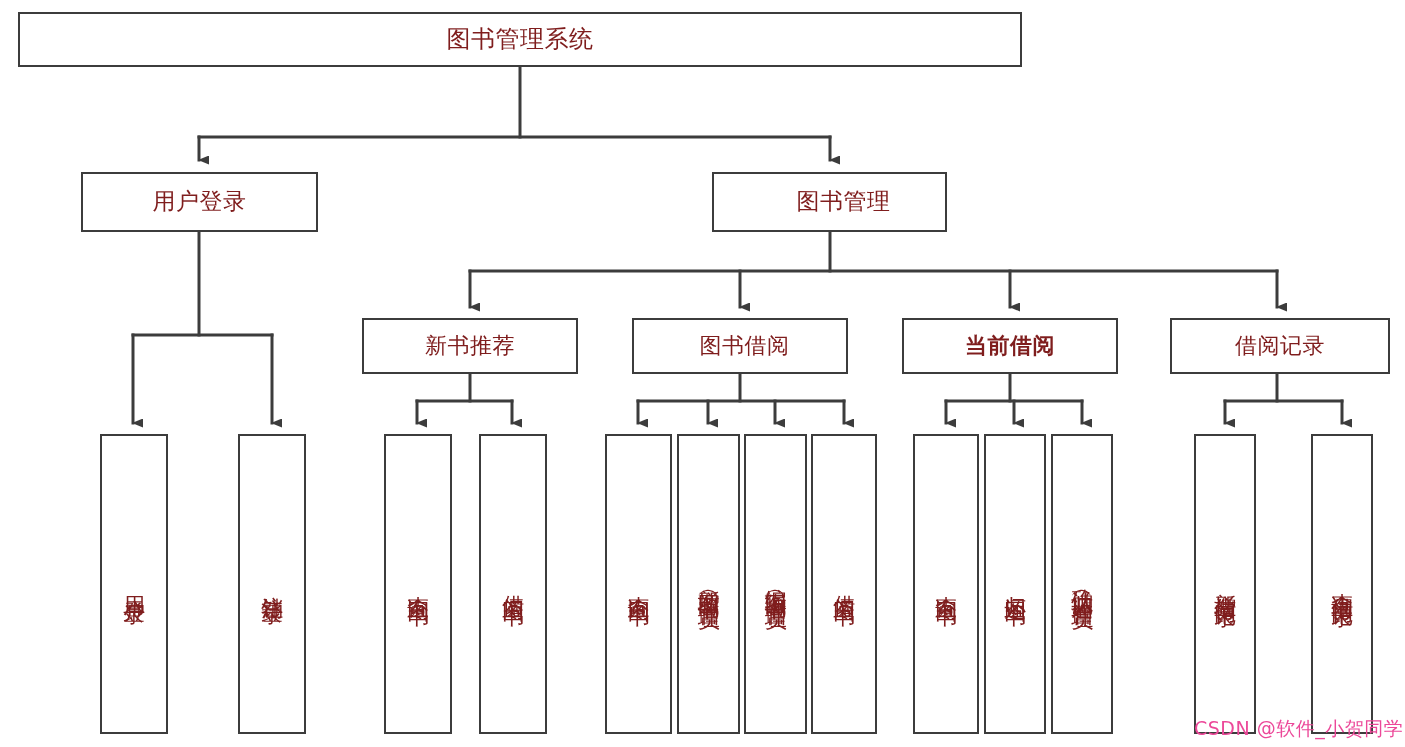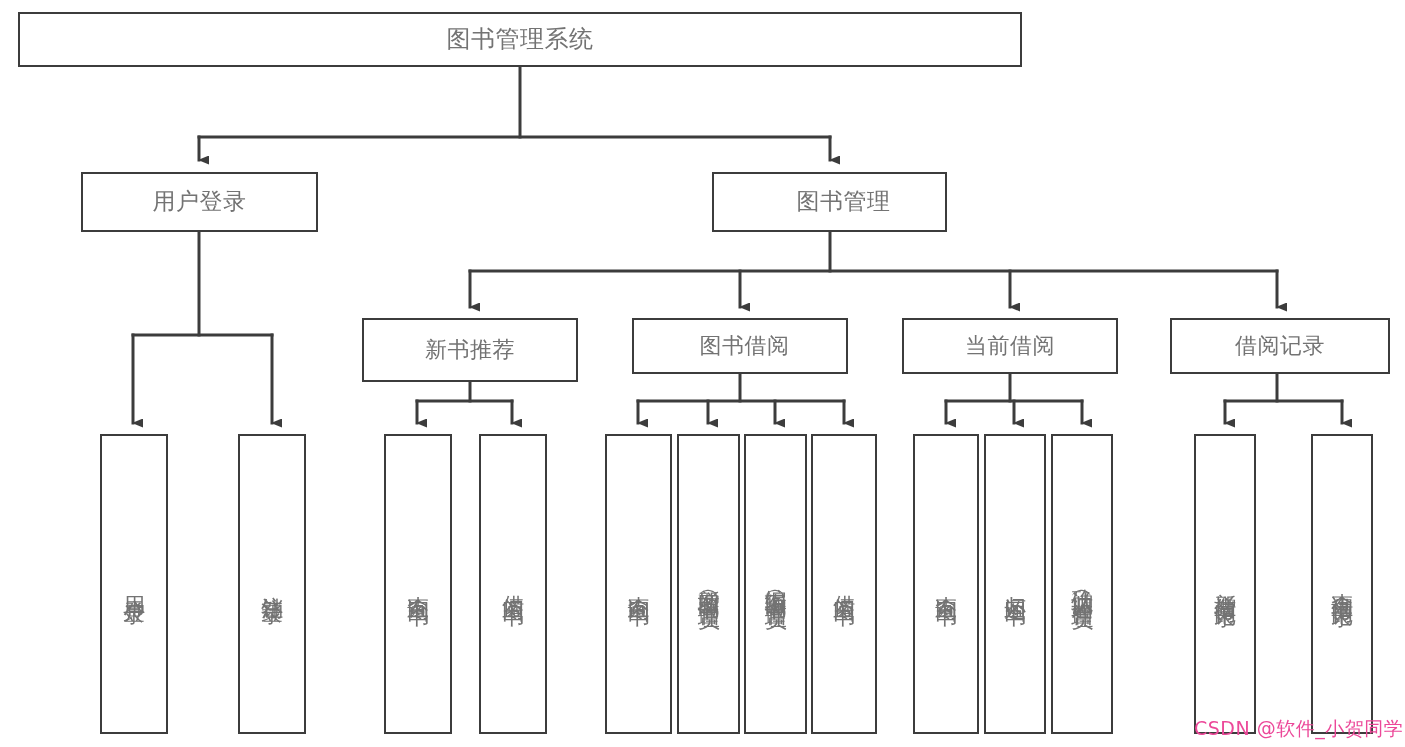--- a/index.html
+++ b/index.html
@@ -29,21 +29,21 @@
     position: absolute;
     box-sizing: border-box;
     border: 2.5px solid #3c3c3c;
     background: #ffffff;
     display: flex;
     align-items: center;
     justify-content: center;
     z-index: 2;
   }
   .node-label {
-    color: #737373;
+    color: #7f1d1d;
     font-size: 23px;
     line-height: 1.12;
     letter-spacing: 0.5px;
     white-space: nowrap;
     text-align: right;
   }
   .node.level-0 .node-label { font-size: 24px; }
   .node.level-1 .node-label { font-size: 23px; }
   .node.level-2 .node-label { font-size: 22px; }
   .node.leaf {
@@ -131,29 +131,29 @@
   </div>
 
   <div class="node level-1" style="left:81px; top:172px; width:237px; height:60px;">
     <span class="node-label">用户登录</span>
   </div>
 
   <div class="node level-1" style="left:712px; top:172px; width:235px; height:60px;padding-left:28px;">
     <span class="node-label">图书管理</span>
   </div>
 
-  <div class="node level-2" style="left:362px; top:318px; width:216px; height:64px;">
+  <div class="node level-2" style="left:362px; top:318px; width:216px; height:56px;">
     <span class="node-label">新书推荐</span>
   </div>
 
   <div class="node level-2" style="left:632px; top:318px; width:216px; height:56px;padding-left:9px;">
     <span class="node-label">图书借阅</span>
   </div>
 
-  <div class="node level-2" style="left:902px; top:318px; width:216px; height:56px;">
+  <div class="node level-2" style="left:902px; top:318px; width:216px; height:56px;font-weight:bold;">
     <span class="node-label">当前借阅</span>
   </div>
 
   <div class="node level-2" style="left:1170px; top:318px; width:220px; height:56px;">
     <span class="node-label">借阅记录</span>
   </div>
 
   <div class="node leaf" style="left:100px; top:434px; width:68px; height:300px;">
     <span class="node-label">用户登录</span>
   </div>

